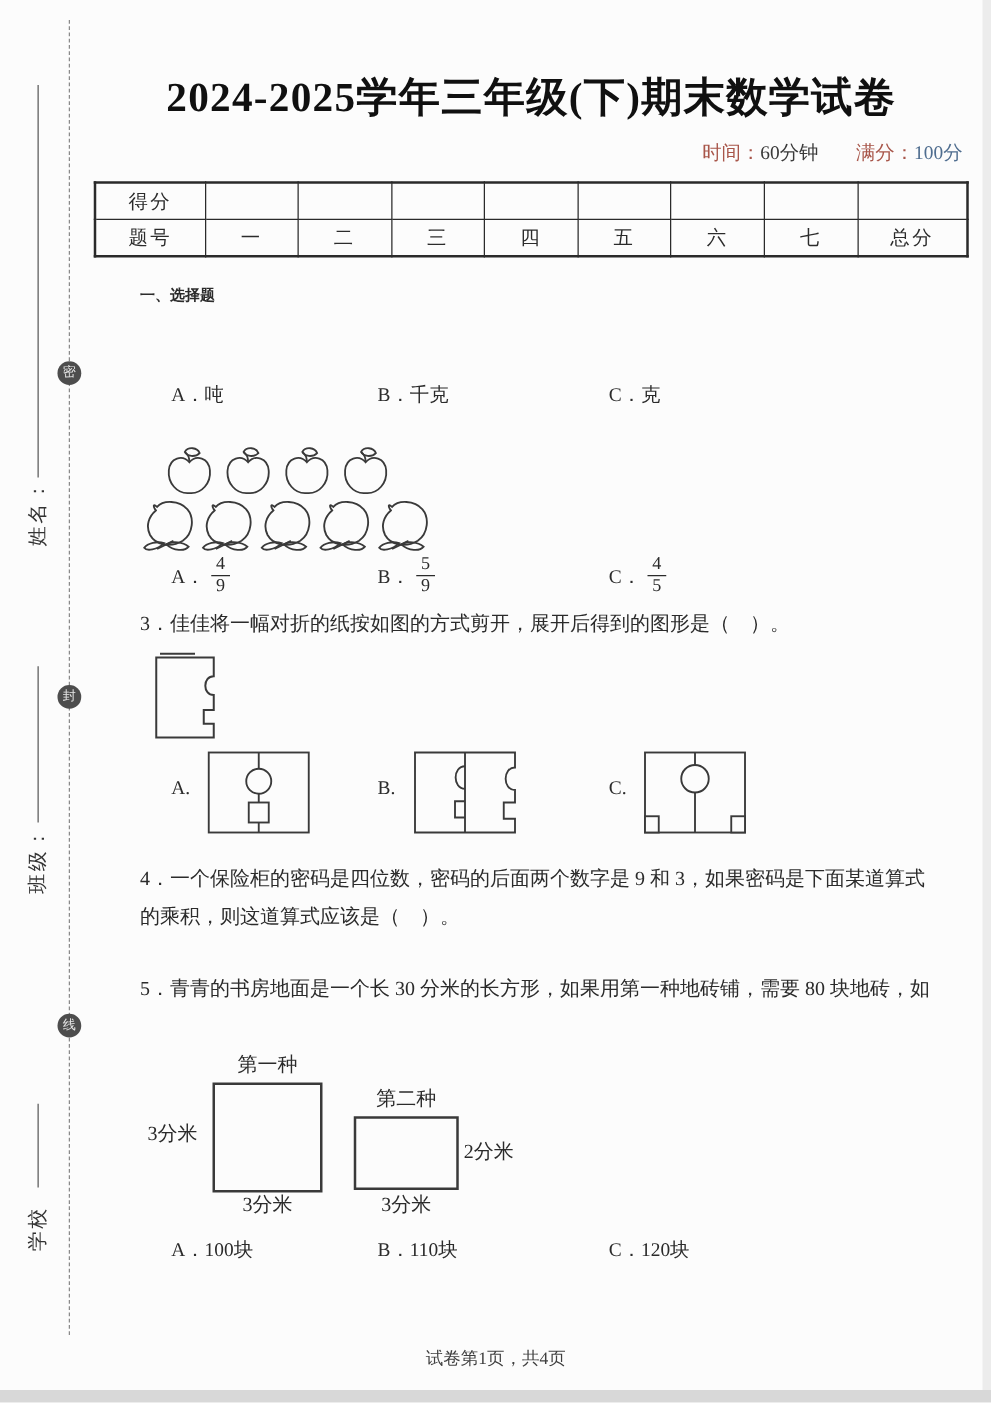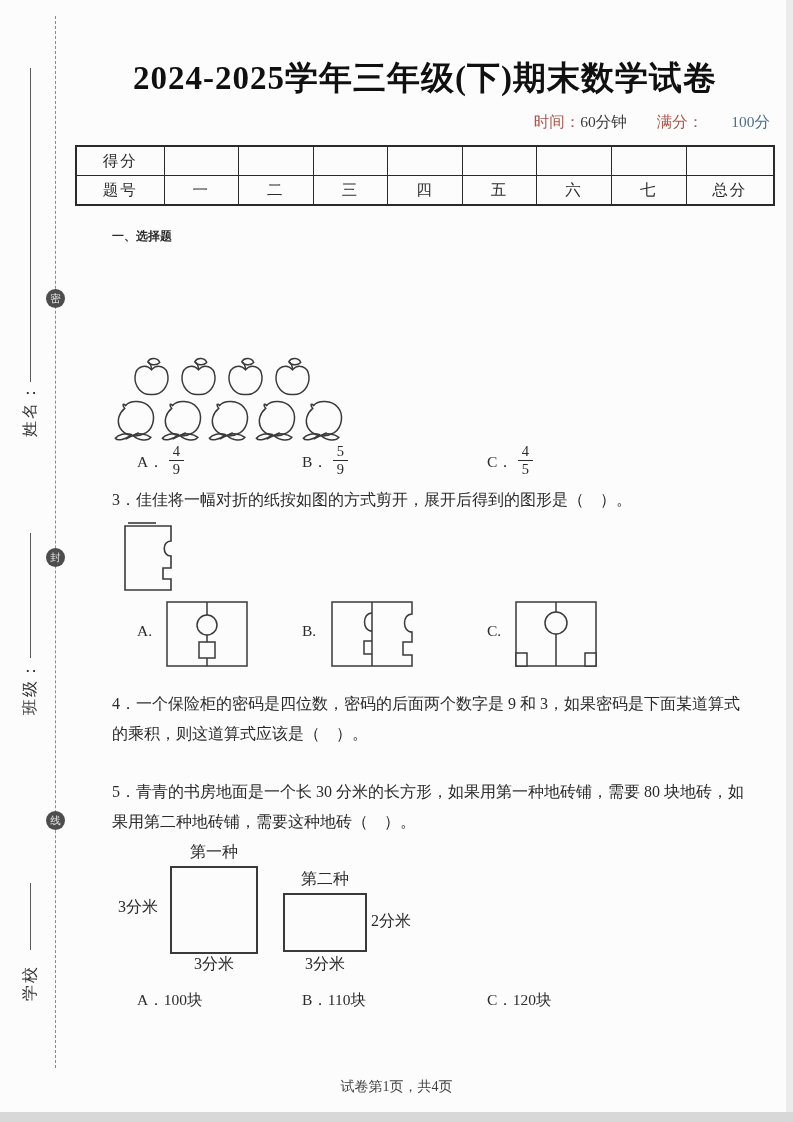--- a/index.html
+++ b/index.html
@@ -3,21 +3,21 @@
 <meta charset="utf-8">
 <style>
   html,body{margin:0;padding:0;background:#e9e9e9;}
   .page{position:relative;width:793px;height:1122px;background:#fcfcfc;overflow:hidden;
         font-family:"Liberation Serif","DejaVu Serif",serif;color:#2b2b2b;}
   .abs{position:absolute;}
   
   .exam-title{left:78px;top:56px;width:694px;text-align:center;font-size:33px;font-weight:bold;
               letter-spacing:1px;color:#101010;white-space:nowrap;}
   .meta-line{left:75px;top:112px;width:695px;text-align:right;font-size:15.5px;white-space:nowrap;}
-  .meta-red{color:#a8564a;} .meta-dark{color:#3a3a3a;} .meta-blue{color:#4f6d8f;margin-left:28px;} .meta-gap{display:inline-block;width:30px;}
+  .meta-red{color:#a8564a;} .meta-dark{color:#3a3a3a;} .meta-blue{color:#4f6d8f;} .meta-gap{display:inline-block;width:30px;}
   
   table.score{position:absolute;left:75px;top:145px;width:700px;border-collapse:collapse;
               table-layout:fixed;font-size:15.5px;border:2px solid #2a2a2a;}
   table.score td{border:1px solid #2a2a2a;height:28px;text-align:center;padding:0;letter-spacing:2px;}
   
   .sec-title{left:112px;top:228px;font-size:12px;font-weight:bold;white-space:nowrap;}
   .qline{position:absolute;left:112px;font-size:16px;line-height:20px;white-space:nowrap;}
   .optrow{position:absolute;left:112px;width:665px;height:26px;font-size:15.5px;}
   .optrow .oA{position:absolute;left:25px;top:0;} .optrow .oB{position:absolute;left:190px;top:0;}
   .optrow .oC{position:absolute;left:375px;top:0;}
@@ -98,20 +98,25 @@
       <td>五</td>
       <td>六</td>
       <td>七</td>
       <td>总分</td>
     </tr>
   </tbody>
     </table>
 
   <div class="abs sec-title">一、选择题</div>
 
+  <div class="optrow" style="top:306px;">
+    <span class="oA">A．吨</span>
+    <span class="oB">B．千克</span>
+    <span class="oC">C．克</span>
+  </div>
 
   <svg class="abs" style="left:110px;top:356px;" width="250" height="88" viewBox="0 0 250 88">
     <defs>
       <symbol id="apple-sym" viewBox="0 0 44 46">
         <g fill="none" stroke="#3a3a3a" stroke-width="1.6">
           <path d="M22,14 C16,7 5,10 4,21 C3,32 11,42 22,41 C33,42 41,32 40,21 C39,10 28,7 22,14 Z"></path>
           <path d="M22,14 C22,10 21,7 18,5"></path>
           <path d="M18,5 C21,0 29,1 31,6 C27,10 20,9 18,5 Z"></path>
         </g>
       </symbol>
@@ -175,21 +180,20 @@
         <rect x="2" y="53" width="11" height="13" fill="#fcfcfc"></rect>
         <rect x="71" y="53" width="11" height="13" fill="#fcfcfc"></rect>
       </g>
     </svg>
   </div>
 
   <div class="qline" style="top:694px;">4．一个保险柜的密码是四位数，密码的后面两个数字是 9 和 3，如果密码是下面某道算式</div>
   <div class="qline" style="top:724px;">的乘积，则这道算式应该是（　）。</div>
 
   <div class="qline" style="top:782px;">5．青青的书房地面是一个长 30 分米的长方形，如果用第一种地砖铺，需要 80 块地砖，如</div>
-  <div class="qline" style="top:812px;">果用第二种地砖铺，需要这种地砖（　）。</div>
 
   <div class="figlabel" style="left:170px;top:842px;width:88px;text-align:center;">第一种</div>
   <div class="tile" style="left:170px;top:866px;width:84px;height:84px;"></div>
   <div class="figlabel" style="left:118px;top:897px;">3分米</div>
   <div class="figlabel" style="left:170px;top:954px;width:88px;text-align:center;">3分米</div>
 
   <div class="figlabel" style="left:283px;top:869px;width:84px;text-align:center;">第二种</div>
   <div class="tile" style="left:283px;top:893px;width:80px;height:55px;"></div>
   <div class="figlabel" style="left:371px;top:911px;">2分米</div>
   <div class="figlabel" style="left:283px;top:954px;width:84px;text-align:center;">3分米</div>

